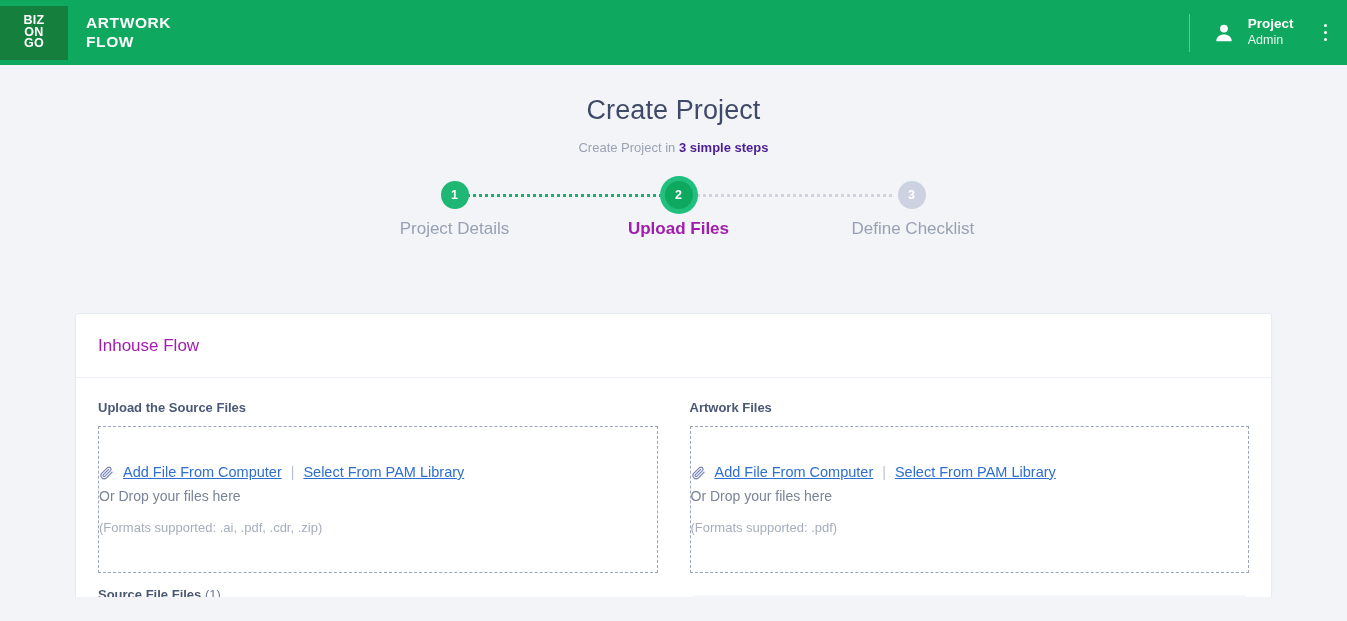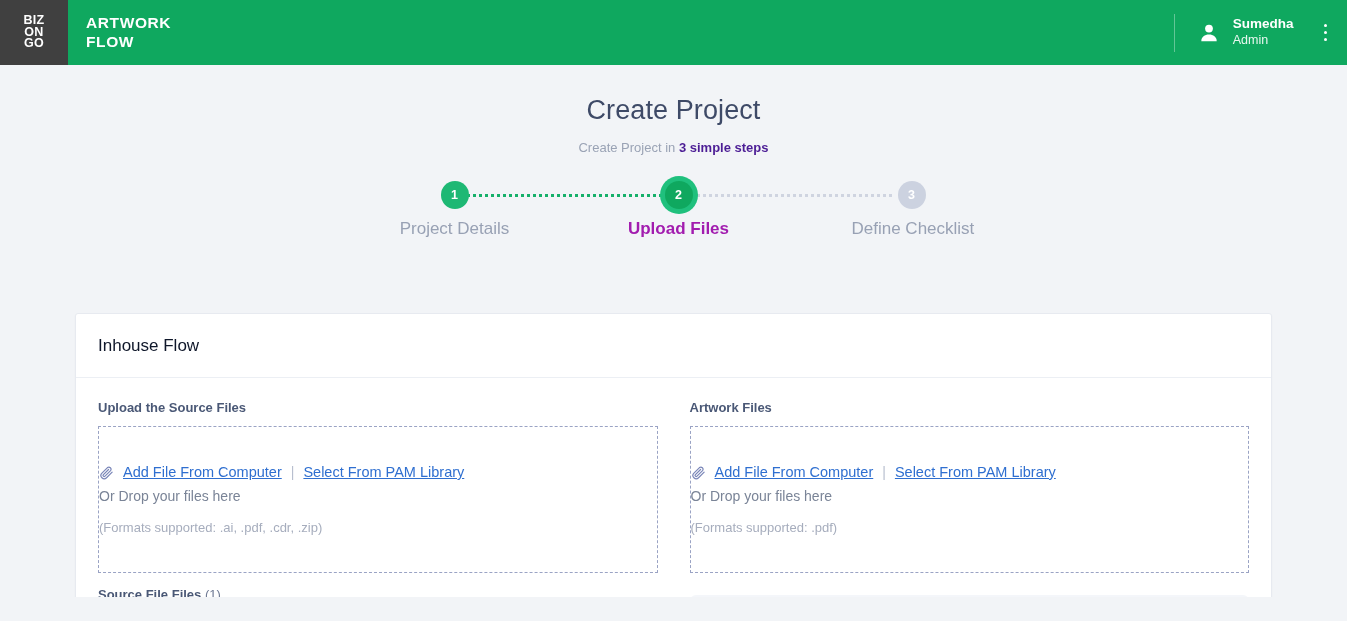--- a/index.html
+++ b/index.html
@@ -14,22 +14,22 @@
 
   
   .header {
     position: relative;
     height: 65px;
     background: #0fa85f;
     display: flex;
     align-items: center;
   }
   .logo-box {
-    width: 68px; height: 65px;
-    background: #404040;
+    width: 68px; height: 54px;
+    background: #15803d;
     display: flex; align-items: center; justify-content: center;
     flex: 0 0 68px;
   }
   .logo-mark {
     display: flex; flex-direction: column; align-items: center;
     line-height: 0.92;
     color: #fff;
     font-weight: 800;
     font-size: 12.5px;
     letter-spacing: 0.3px;
@@ -159,21 +159,21 @@
     box-shadow: 0 1px 2px rgba(30,40,70,0.04);
     overflow: hidden;
     height: 330px;
   }
   .card-head {
     height: 64px;
     display: flex; align-items: center;
     padding: 0 22px;
     border-bottom: 1px solid #eceff4;
   }
-  .card-title { color: #0f172a; font-size: 17px; font-weight: 400; }
+  .card-title { color: #a21caf; font-size: 17px; font-weight: 400; }
   .card-body {
     display: flex;
     padding: 22px 22px 0;
     gap: 32px;
   }
   .col { flex: 1 1 0; min-width: 0; }
   .col-label {
     color: #4a5876;
     font-size: 13px;
     font-weight: 700;
@@ -236,21 +236,21 @@
 
   <div class="header-right">
     <div class="hr-divider"></div>
     <div class="avatar-icon">
       <svg width="24" height="24" viewBox="0 0 24 24" aria-hidden="true">
         <circle cx="12" cy="7.6" r="3.9" fill="#ffffff"></circle>
         <path d="M4.3 20.2c0-4.2 3.5-6.6 7.7-6.6s7.7 2.4 7.7 6.6z" fill="#ffffff"></path>
       </svg>
     </div>
     <div class="user-block">
-      <div class="user-name">Sumedha</div>
+      <div class="user-name">Project</div>
       <div class="user-role">Admin</div>
     </div>
     <div class="kebab">
       <i></i>
       <i></i>
       <i></i>
     </div>
   </div>
 </div>
 

